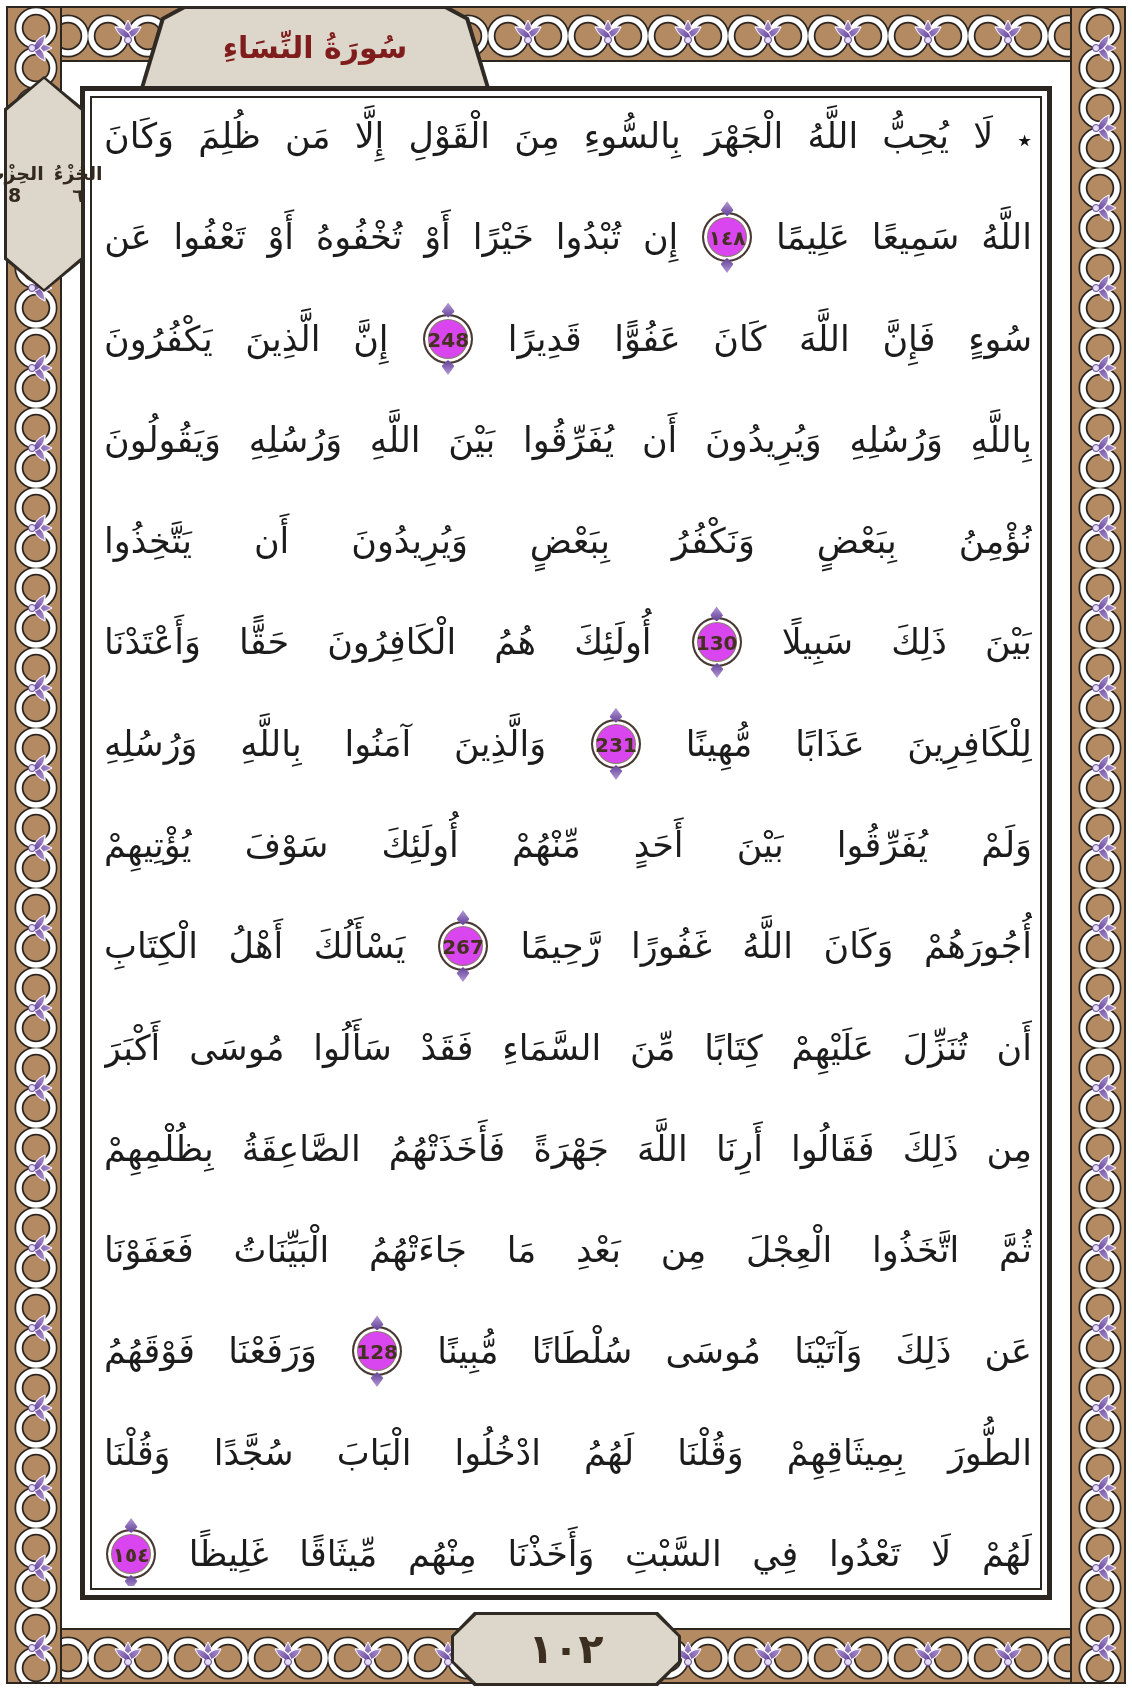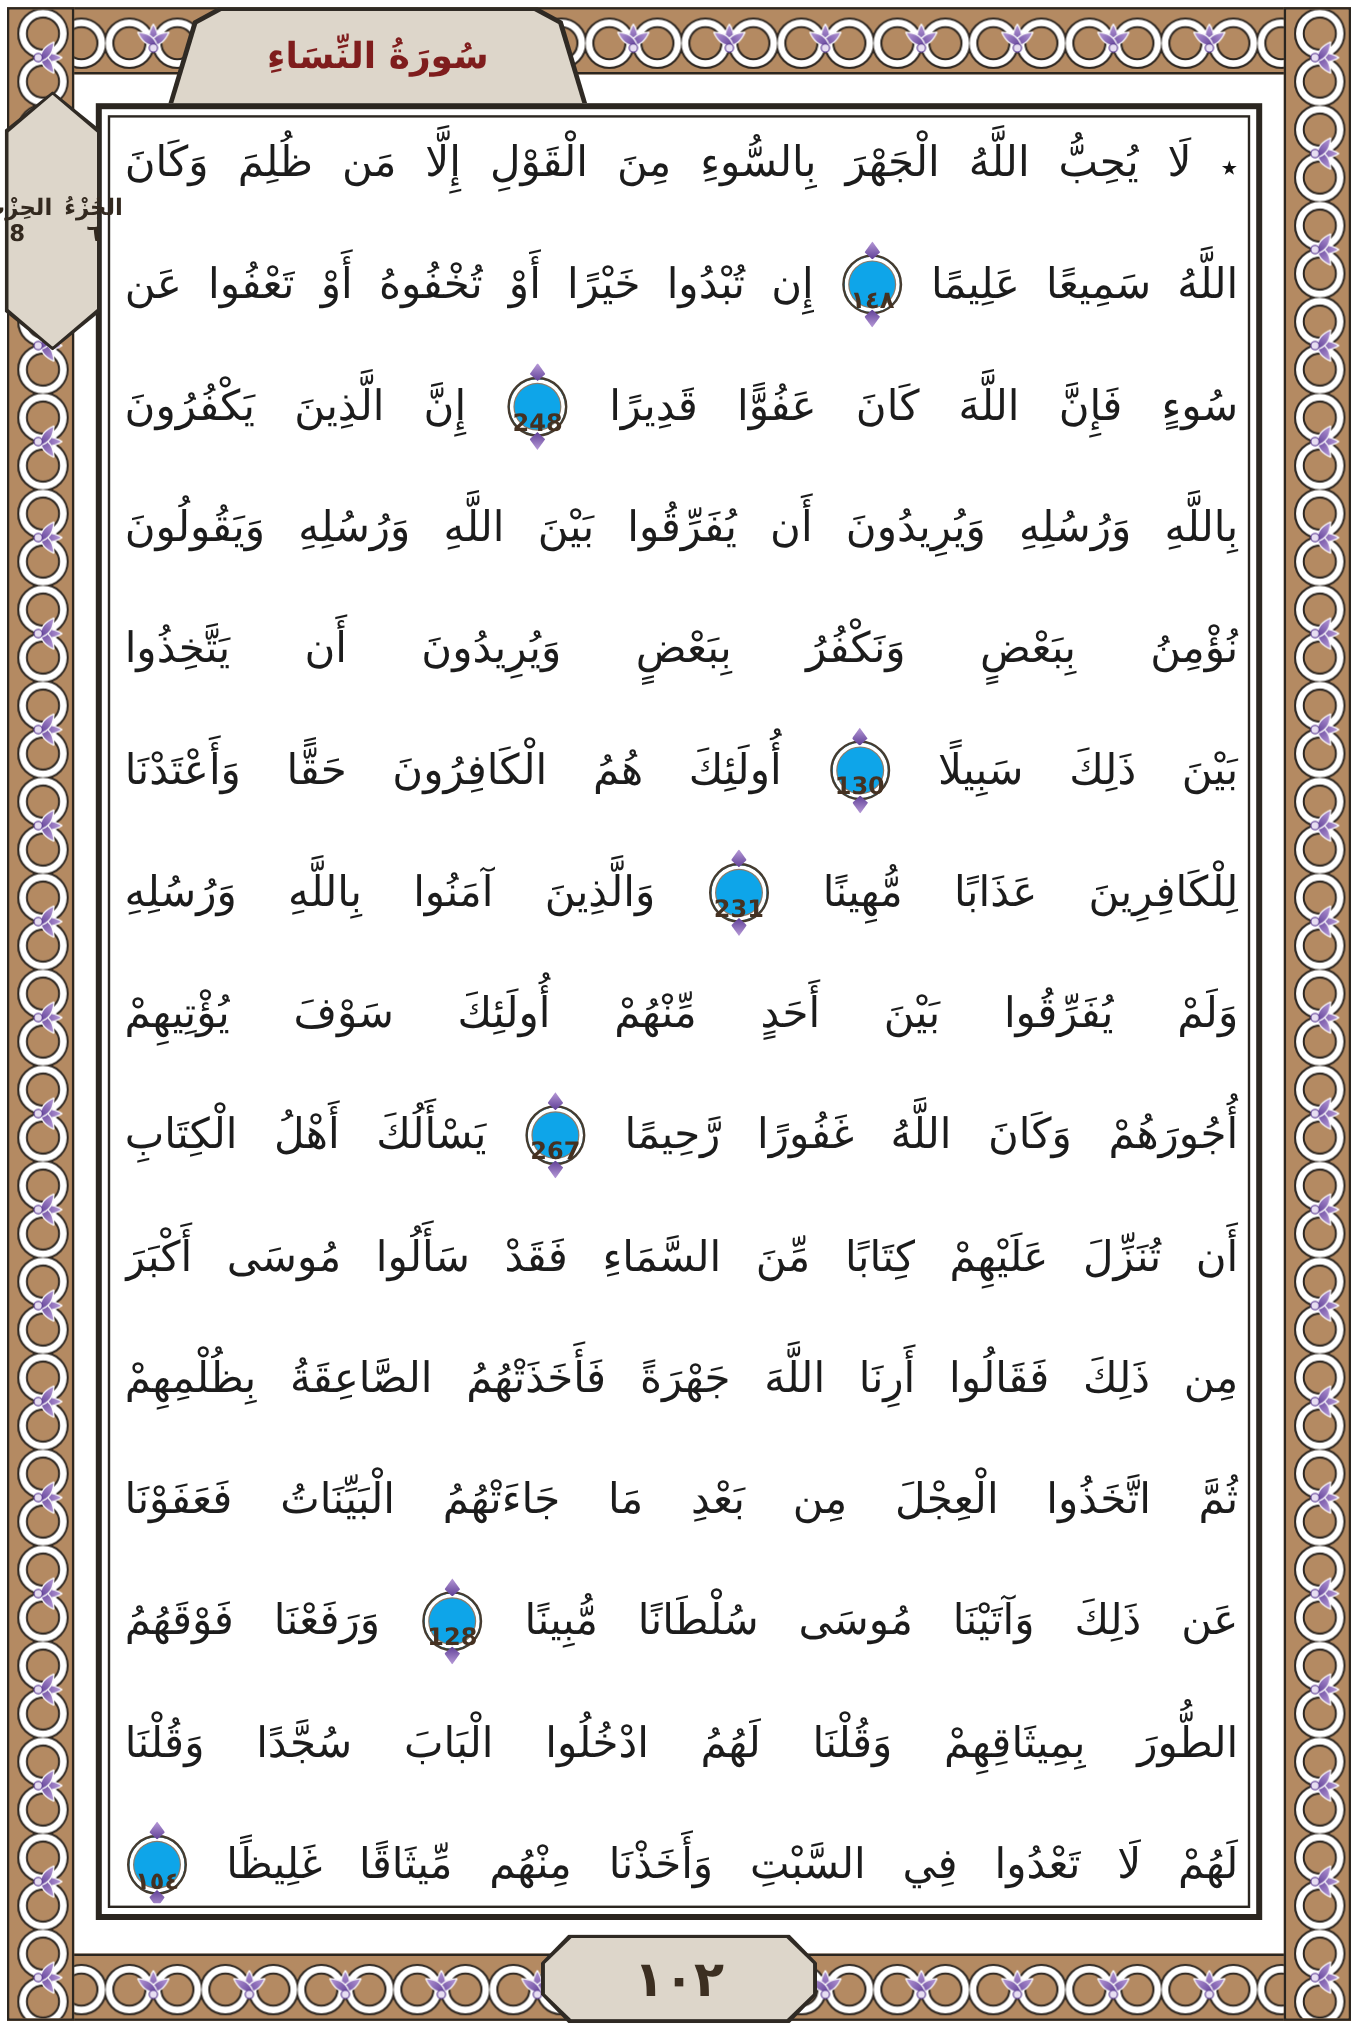--- a/index.html
+++ b/index.html
@@ -37,23 +37,23 @@
   }
   .qline{
     direction:rtl;display:flex;flex-direction:row;align-items:center;justify-content:space-between;
     height:64px;font-size:35px;color:#1c1c1c;white-space:nowrap;
   }
   .qword{flex:0 0 auto;}
   .qstar{flex:0 0 auto;font-size:27px;color:#141414;padding-top:6px;}
   
   .vmarker{
     position:relative;flex:0 0 auto;width:50px;height:50px;border-radius:50%;
-    background:#0ea5e9;border:2px solid #463c30;box-sizing:border-box;
+    background:#d946ef;border:2px solid #463c30;box-sizing:border-box;
     box-shadow:inset 0 0 0 3px #ffffff,inset 0 0 0 4px #8a7d6d;
-    display:flex;align-items:flex-end;justify-content:center;margin:0 2px;
+    display:flex;align-items:center;justify-content:center;margin:0 2px;
   }
   .vmarker::before,.vmarker::after{
     content:"";position:absolute;left:50%;width:13px;height:15px;
     background:linear-gradient(#b79ad8,#5f3f96);
     clip-path:polygon(50% 0%,100% 60%,50% 100%,0% 60%);
   }
   .vmarker::before{top:-13px;transform:translateX(-50%);}
   .vmarker::after{bottom:-13px;transform:translateX(-50%) rotate(180deg);}
   .vnum{font-size:20px;font-weight:bold;color:#453121;line-height:1;padding-top:2px;}
   

